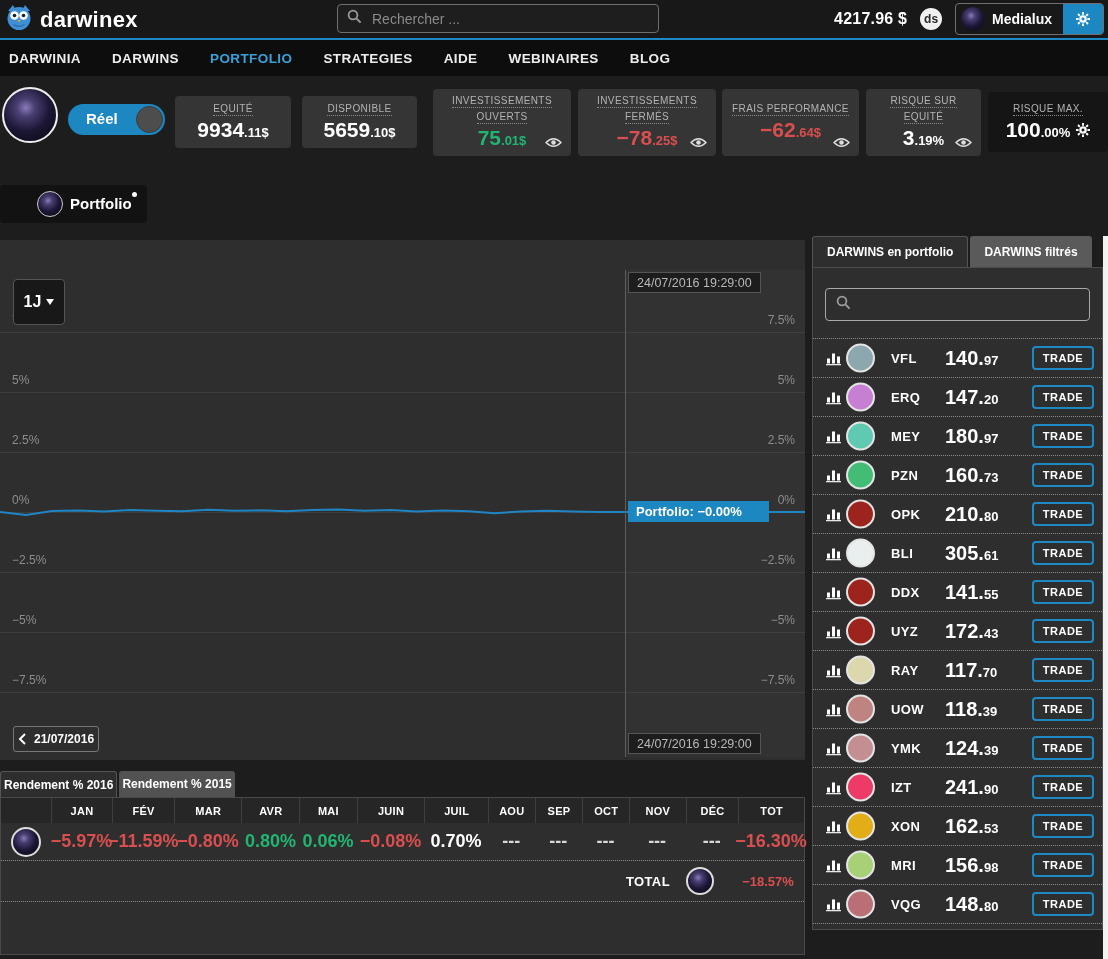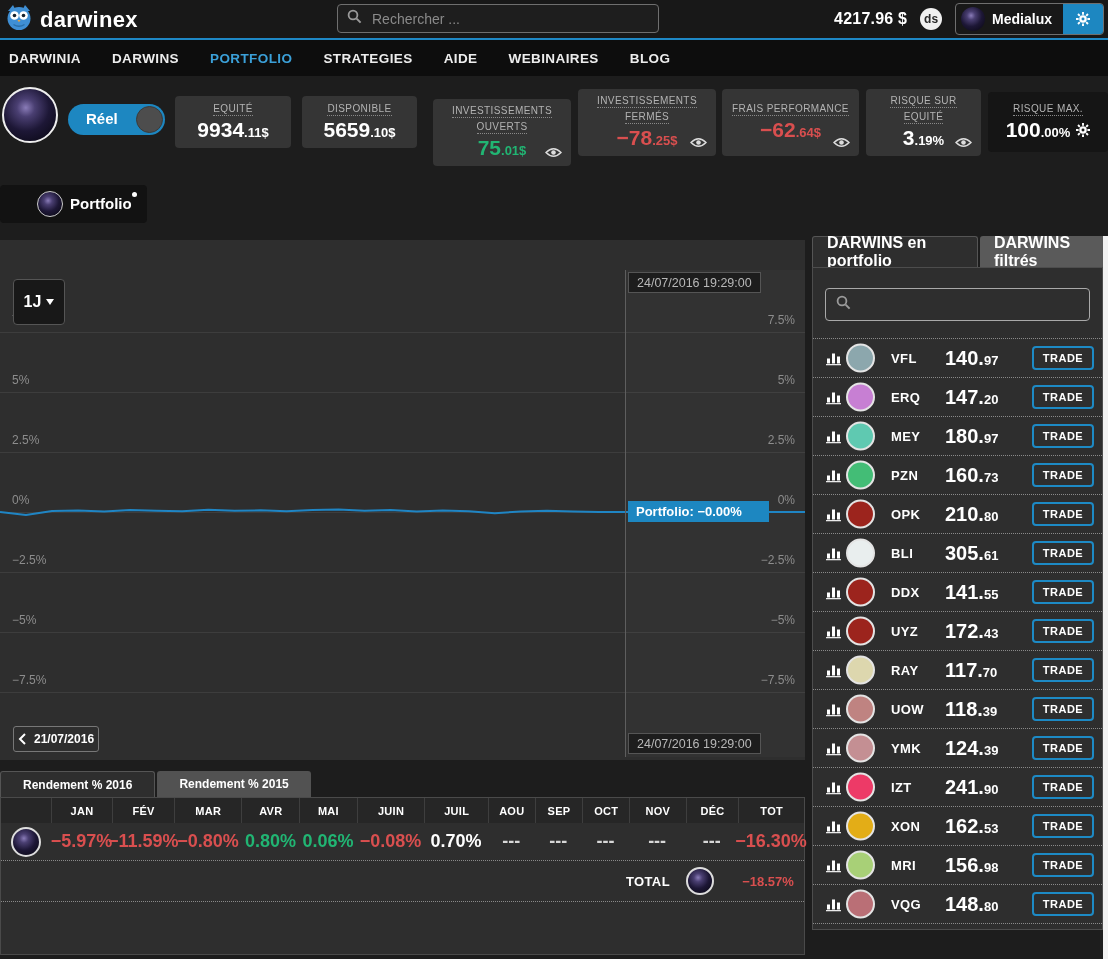--- a/index.html
+++ b/index.html
@@ -59,39 +59,39 @@
   .future-shade{position:absolute;left:625px;top:0;width:180px;height:487px;background:rgba(255,255,255,0.018);}
   .crosshair-v{position:absolute;left:625px;top:0;width:1px;height:487px;background:#5e5e5e;}
   .chart-svg{position:absolute;left:0;top:0;}
   .date-tip{position:absolute;left:628px;height:19px;background:#1d1d1d;border:1px solid #555;color:#b8b8b8;font-size:12.5px;display:flex;align-items:center;padding:0 8px;}
   .range-btn{position:absolute;left:13px;top:9px;width:50px;height:44px;background:#181818;border:1px solid #555;border-radius:4px;color:#fff;font-weight:bold;font-size:16px;display:flex;align-items:center;justify-content:center;gap:5px;cursor:pointer;}
   .pf-label{position:absolute;left:628px;top:231px;width:141px;height:21px;background:#1d87c1;color:#fff;font-weight:bold;font-size:13px;display:flex;align-items:center;padding-left:8px;box-sizing:border-box;}
   .prev-btn{position:absolute;left:13px;top:456px;height:26px;border:1px solid #777;border-radius:3px;background:transparent;color:#fff;font-weight:bold;font-size:12px;display:flex;align-items:center;gap:8px;padding:0 4px;cursor:pointer;font-family:inherit;}
 
   
   .table-tabs{position:absolute;left:0;top:771px;display:flex;gap:2px;}
-  .rt-tab{height:26px;display:flex;align-items:center;font-size:12px;font-weight:bold;color:#fff;padding:0 22px;border-radius:3px 3px 0 0;cursor:pointer;box-sizing:border-box;}
+  .rt-tab{height:26px;display:flex;align-items:center;font-size:12px;font-weight:bold;color:#fff;padding:0 3px;border-radius:3px 3px 0 0;cursor:pointer;box-sizing:border-box;}
   .rt-tab.active{background:#2e2e2e;border:1px solid #555;border-bottom:none;}
   .rt-tab.inactive{background:#525252;}
   .table-panel{position:absolute;left:0;top:797px;width:805px;height:158px;background:#2e2e2e;border:1px solid #4a4a4a;box-sizing:border-box;}
   .t-header{display:flex;height:25px;background:#262626;}
   .t-hcell{display:flex;align-items:center;justify-content:center;color:#fff;font-size:11px;font-weight:bold;letter-spacing:.3px;border-left:1px solid #3e3e3e;box-sizing:border-box;}
   .t-hcell.first{border-left:none;}
   .t-row{display:flex;height:37px;align-items:center;border-bottom:1px dotted #8a8a8a;}
   .t-cell{display:flex;align-items:center;justify-content:center;font-size:18px;font-weight:bold;box-sizing:border-box;}
   .row-avatar{width:30px;height:30px;border:2px solid #ddd;box-sizing:border-box;margin:auto;}
   .red{color:#d94f4f;}.green{color:#21b573;}.white{color:#fff;}.dash{color:#d8d8d8;}
   .total-row{display:flex;align-items:center;justify-content:flex-end;height:40px;border-bottom:1px dotted #8a8a8a;}
   .total-label{color:#fff;font-weight:bold;font-size:13px;letter-spacing:.4px;}
   .total-avatar{width:28px;height:28px;border:2px solid #ddd;box-sizing:border-box;margin:0 18px 0 16px;}
   .total-value{width:72px;text-align:center;font-weight:bold;font-size:13px;margin-right:0px;}
 
   
   .darwins-tabs{position:absolute;left:812px;top:236px;display:flex;gap:2px;}
-  .dw-tab{height:31px;display:flex;align-items:center;font-size:16px;font-weight:bold;color:#fff;padding:0 14px;border-radius:3px 3px 0 0;cursor:pointer;box-sizing:border-box;}
+  .dw-tab{height:31px;display:flex;align-items:center;font-size:12px;font-weight:bold;color:#fff;padding:0 14px;border-radius:3px 3px 0 0;cursor:pointer;box-sizing:border-box;}
   .dw-tab.active{background:#2e2e2e;border:1px solid #555;border-bottom:none;}
   .dw-tab.inactive{background:#5a5a5a;}
   .darwins-panel{position:absolute;left:812px;top:267px;width:291px;height:663px;background:#2e2e2e;border:1px solid #4d4d4d;box-sizing:border-box;}
   .dw-search{position:absolute;left:12px;top:20px;width:265px;height:33px;border:1px solid #a9a9a9;border-radius:4px;display:flex;align-items:center;padding:0 10px;gap:8px;box-sizing:border-box;}
   .dw-search input{background:transparent;border:none;outline:none;color:#ccc;font-size:13px;width:100%;font-family:inherit;}
   .dw-list{position:absolute;left:0;top:70px;width:289px;border-top:1px dotted #8a8a8a;}
   .dw-row{position:relative;height:38px;border-bottom:1px dotted #8a8a8a;cursor:pointer;}
   .dw-chart-icon{position:absolute;left:13px;top:50%;transform:translateY(-50%);line-height:0;cursor:pointer;}
   .dw-circle{position:absolute;left:33px;top:50%;transform:translateY(-50%);width:25px;height:25px;border-radius:50%;border:2px solid #e4e4e4;box-sizing:content-box;}
   .dw-ticker{position:absolute;left:78px;top:50%;transform:translateY(-50%);color:#fff;font-weight:bold;font-size:13px;letter-spacing:.4px;}
@@ -174,21 +174,21 @@
           <span class="sub">.11$</span>
         </div>
       </div>
       <div class="stat-card" style="left: 302px; top: 96px; width: 115px; height: 52px;">
         <div class="stat-label"><span class="u">DISPONIBLE</span></div>
         <div class="stat-value" style="color:#ffffff">
           <span>5659</span>
           <span class="sub">.10$</span>
         </div>
       </div>
-      <div class="stat-card" style="left: 433px; top: 89px; width: 138px; height: 67px; margin-top: 10px;">
+      <div class="stat-card" style="left: 433px; top: 89px; width: 138px; height: 67px;">
         <div class="stat-label"><span class="u">INVESTISSEMENTS OUVERTS</span></div>
         <div class="stat-value" style="color:#21b573">
           <span>75</span>
           <span class="sub">.01$</span>
         </div>
         <span class="stat-eye"><svg width="17" height="11" viewBox="0 0 17 11">
             <path d="M1 5.5 Q8.5 -2 16 5.5 Q8.5 13 1 5.5 Z" fill="none" stroke="#dcdcdc" stroke-width="1.5"></path>
             <circle cx="8.5" cy="5.5" r="2.3" fill="#dcdcdc"></circle>
           </svg></span>
       </div>

